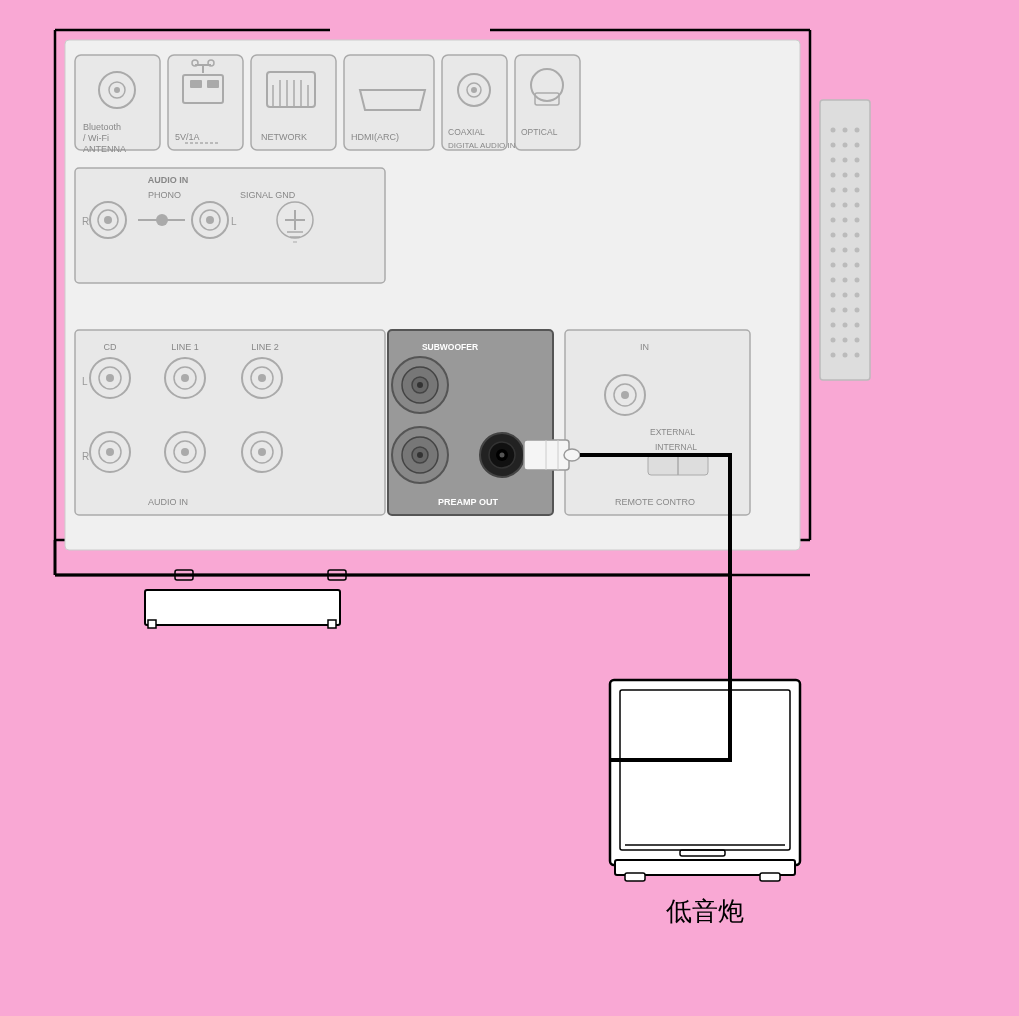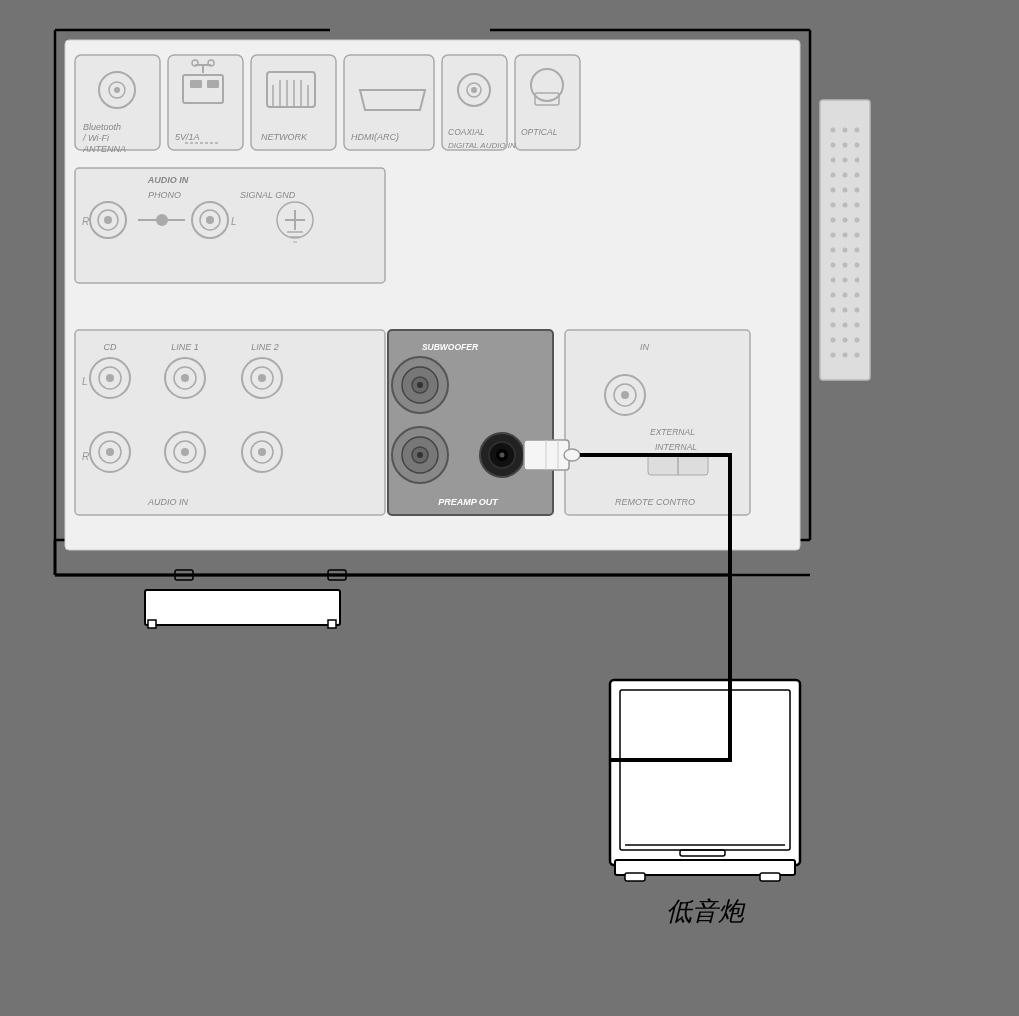--- a/index.html
+++ b/index.html
@@ -9,22 +9,21 @@
       background: #ffffff;
       font-family: Arial, sans-serif;
       overflow: hidden;
       position: relative;
     }
 
     .diagram-container {
       width: 1019px;
       height: 1016px;
       position: relative;
-      background: #737373;
-      font-style: italic;
+      background: #f9a8d4;
     }
 
     svg.main-svg {
       width: 1019px;
       height: 1016px;
       position: absolute;
       top: 0;
       left: 0;
     }
   </style>

